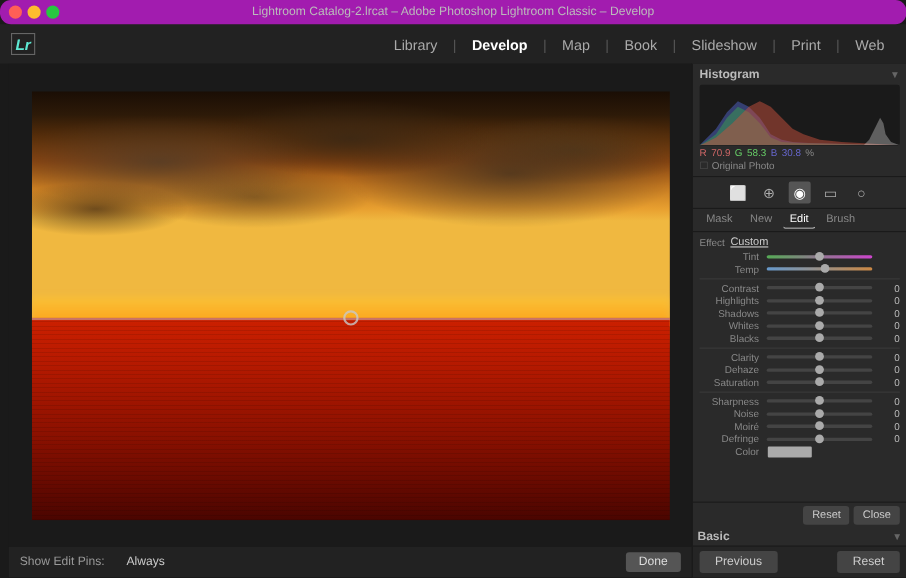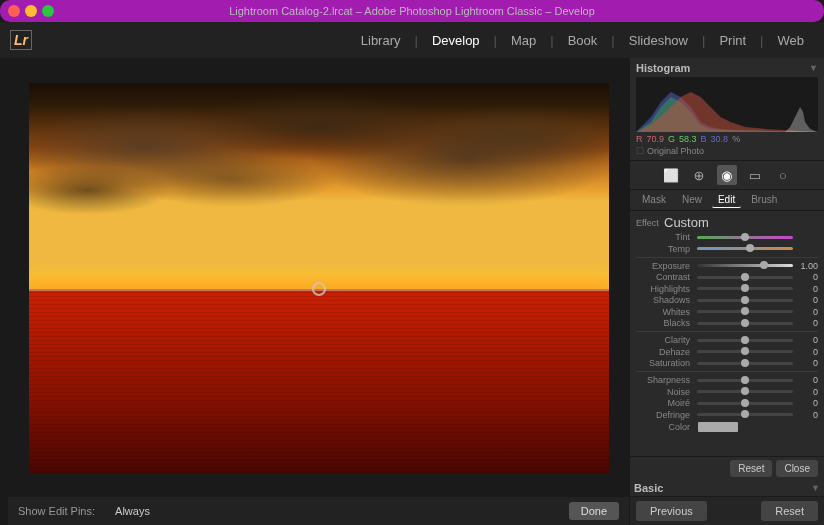--- a/index.html
+++ b/index.html
@@ -43,21 +43,21 @@
 
     
     .top-bar {
       height: 36px;
       background: #222;
       display: flex;
       align-items: center;
       padding: 0 10px;
     }
     .lr-logo {
-      color: #fdba74;
+      color: #5eead4;
       font-size: 14px;
       font-weight: bold;
       margin-right: 8px;
       border: 1px solid #666;
       padding: 1px 3px;
       font-style: italic;
     }
     .user-info {
       font-size: 10px;
       color: #888;
@@ -73,21 +73,21 @@
     }
     .nav-item {
       font-size: 13px;
       color: #aaa;
       padding: 4px 10px;
       cursor: pointer;
       border-radius: 3px;
     }
     .nav-item.active {
       color: #fff;
-      font-weight: 400;
+      font-weight: 700;
     }
     .nav-divider {
       color: #555;
       font-size: 13px;
     }
 
     
     .main-layout {
       display: flex;
       height: calc(525px - 22px - 36px);
@@ -396,24 +396,25 @@
       align-items: center;
       margin-bottom: 2px;
     }
     .effect-label {
       font-size: 9px;
       color: #888;
       width: 28px;
       flex-shrink: 0;
     }
     .effect-value-label {
-      font-size: 13px;
+      font-size: 10px;
       color: #bbb;
       width: 38px;
       flex-shrink: 0;
+      text-decoration: underline;
     }
 
     .slider-row {
       display: flex;
       align-items: center;
       margin-bottom: 1.5px;
       gap: 3px;
     }
     .slider-label {
       font-size: 9px;
@@ -682,27 +683,20 @@
       <div class="slider-row temp-slider">
         <span class="slider-label">Temp</span>
         <div class="slider-track">
           <div class="slider-thumb" style="left:55%"></div>
         </div>
         <span class="slider-value"></span>
       </div>
 
       <div class="section-divider"></div>
 
-      <div class="slider-row exposure-slider">
-        <span class="slider-label">Exposure</span>
-        <div class="slider-track">
-          <div class="slider-thumb" style="left:70%"></div>
-        </div>
-        <span class="slider-value">1.00</span>
-      </div>
 
       <div class="slider-row">
         <span class="slider-label">Contrast</span>
         <div class="slider-track">
           <div class="slider-thumb" style="left:50%"></div>
         </div>
         <span class="slider-value">0</span>
       </div>
 
       <div class="slider-row">

